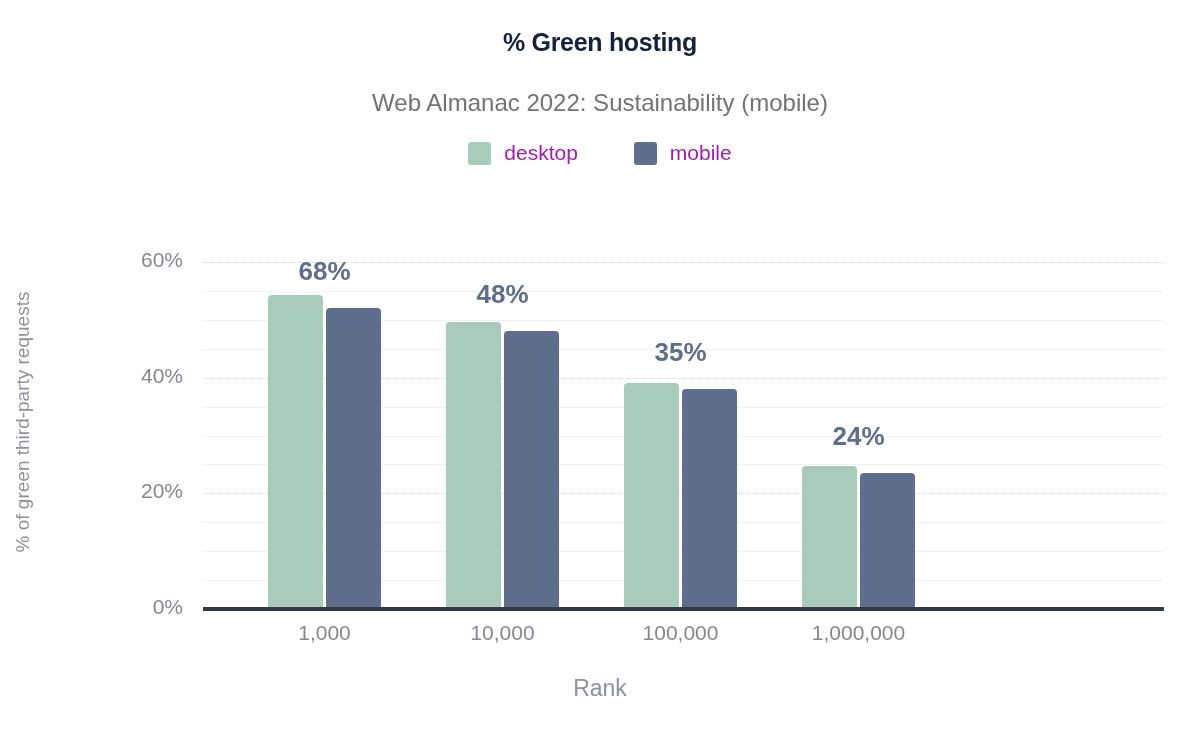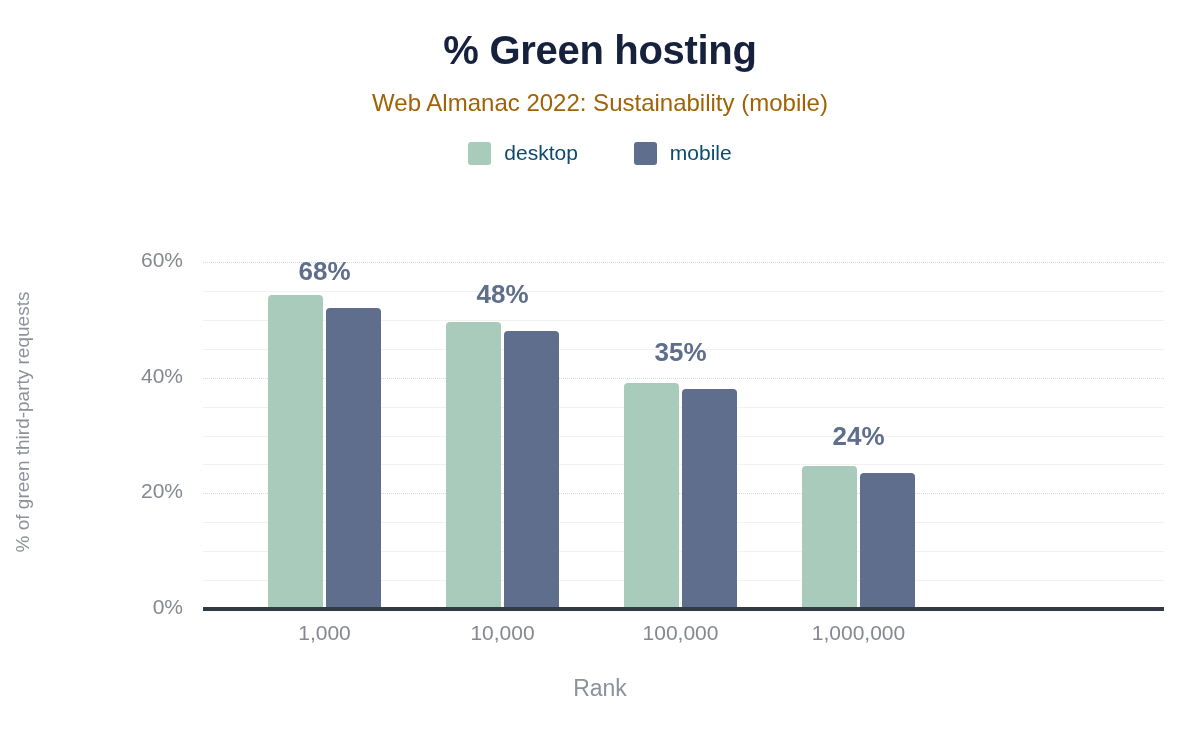--- a/index.html
+++ b/index.html
@@ -8,39 +8,39 @@
     background: #ffffff;
     font-family: "Liberation Sans", sans-serif;
     overflow: hidden;
   }
   #chart-root { position: relative; width: 1200px; height: 742px; }
 
   
   .chart-title {
     position: absolute; top: 28px; left: 0; width: 1200px;
     text-align: center;
-    font-size: 40px; font-weight: bold; letter-spacing: -0.3px;
+    font-size: 25px; font-weight: bold; letter-spacing: -0.3px;
     color: #16213e;
   }
   .chart-subtitle {
     position: absolute; top: 89px; left: 0; width: 1200px;
     text-align: center;
     font-size: 24px; font-weight: normal;
-    color: #a16207;
+    color: #737373;
   }
 
   
   .legend {
     position: absolute; top: 141px; left: 0; width: 1200px;
     display: flex; justify-content: center; align-items: center;
     gap: 56px;
   }
   .legend-item { display: flex; align-items: center; gap: 13px; }
   .legend-swatch { width: 23px; height: 23px; border-radius: 3px; }
-  .legend-label { font-size: 21px; color: #0c4a6e; }
+  .legend-label { font-size: 21px; color: #a21caf; }
 
   
   
   #plot {
     position: absolute;
     left: 203px; top: 258px;
     width: 961px; height: 351px;
   }
   .gridline {
     position: absolute; left: 0; width: 100%;

